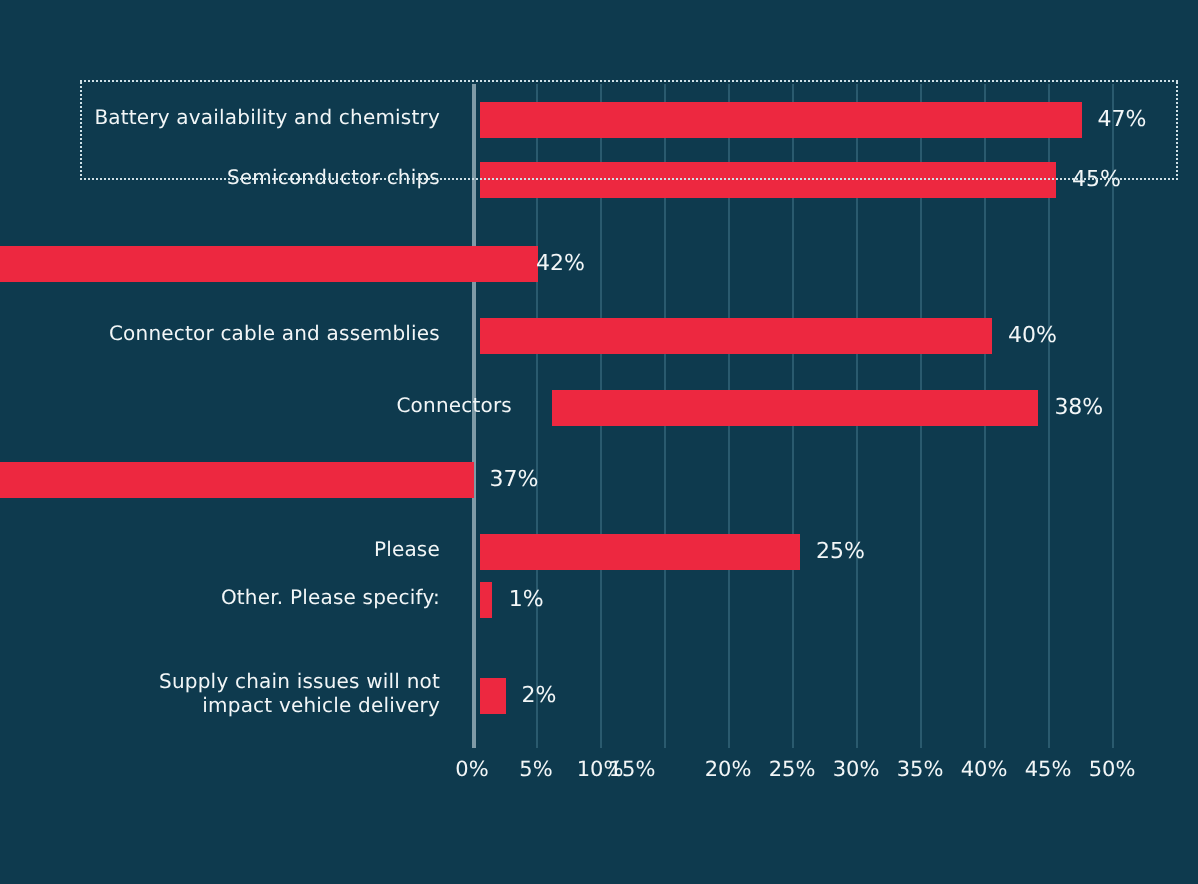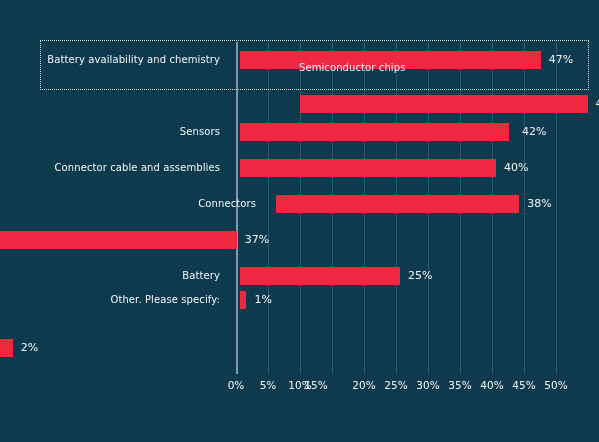--- a/index.html
+++ b/index.html
@@ -144,32 +144,31 @@
     </div>
 
   <div class="rows-layer" id="rows-layer">
       <div class="row" style="top: 0px;">
         <div class="row-label">Battery availability and chemistry</div>
         <div class="bar-wrap">
           <div class="bar" style="width: 300.8px; background: rgb(237, 40, 64);"></div>
           <div class="bar-value" style="left: 308.8px;">47%</div>
         </div>
       </div>
-      <div class="row" style="top: 20px; flex-direction: column;">
+      <div class="row" style="top: 30px;">
         <div class="row-label">Semiconductor chips</div>
         <div class="bar-wrap">
           <div class="bar" style="width: 288px; background: rgb(237, 40, 64);"></div>
           <div class="bar-value" style="left: 296px;">45%</div>
         </div>
       </div>
       <div class="row" style="top: 72px;">
-        <div class="row-label">Sensors</div>
         <div class="bar-wrap">
           <div class="bar" style="width: 268.8px; background: rgb(237, 40, 64);"></div>
-          <div class="bar-value" style="left: 282px;">42%</div>
+          <div class="bar-value" style="left: 268px;">42%</div>
         </div>
       </div>
       <div class="row" style="top: 108px;">
         <div class="row-label">Connector cable and assemblies</div>
         <div class="bar-wrap">
           <div class="bar" style="width: 256px; background: rgb(237, 40, 64);"></div>
           <div class="bar-value" style="left: 264px;">40%</div>
         </div>
       </div>
       <div class="row" style="top: 144px; margin-left: 36px;">
@@ -179,34 +178,36 @@
           <div class="bar-value" style="left: 251.2px;">38%</div>
         </div>
       </div>
       <div class="row" style="top: 180px;">
         <div class="bar-wrap">
           <div class="bar" style="width: 236.8px; background: rgb(237, 40, 64);"></div>
           <div class="bar-value" style="left: 244.8px;">37%</div>
         </div>
       </div>
       <div class="row" style="top: 216px;">
-        <div class="row-label">Battery</div>
+        <div class="row-label">Please</div>
         <div class="bar-wrap">
           <div class="bar" style="width: 160px; background: rgb(237, 40, 64);"></div>
           <div class="bar-value" style="left: 168px;">25%</div>
         </div>
       </div>
       <div class="row" style="top: 240px;">
         <div class="row-label">Other. Please specify:</div>
         <div class="bar-wrap">
           <div class="bar" style="width: 6.4px; background: rgb(237, 40, 64);"></div>
           <div class="bar-value" style="left: 14.4px;">1%</div>
         </div>
       </div>
       <div class="row" style="top: 288px;">
+        <div class="row-label">Supply chain issues will not
+impact vehicle delivery</div>
         <div class="bar-wrap">
           <div class="bar" style="width: 12.8px; background: rgb(237, 40, 64);"></div>
           <div class="bar-value" style="left: 20.8px;">2%</div>
         </div>
       </div>
     </div>
 
   <div class="highlight-box"></div>
 
   <div class="xaxis" id="xaxis">

